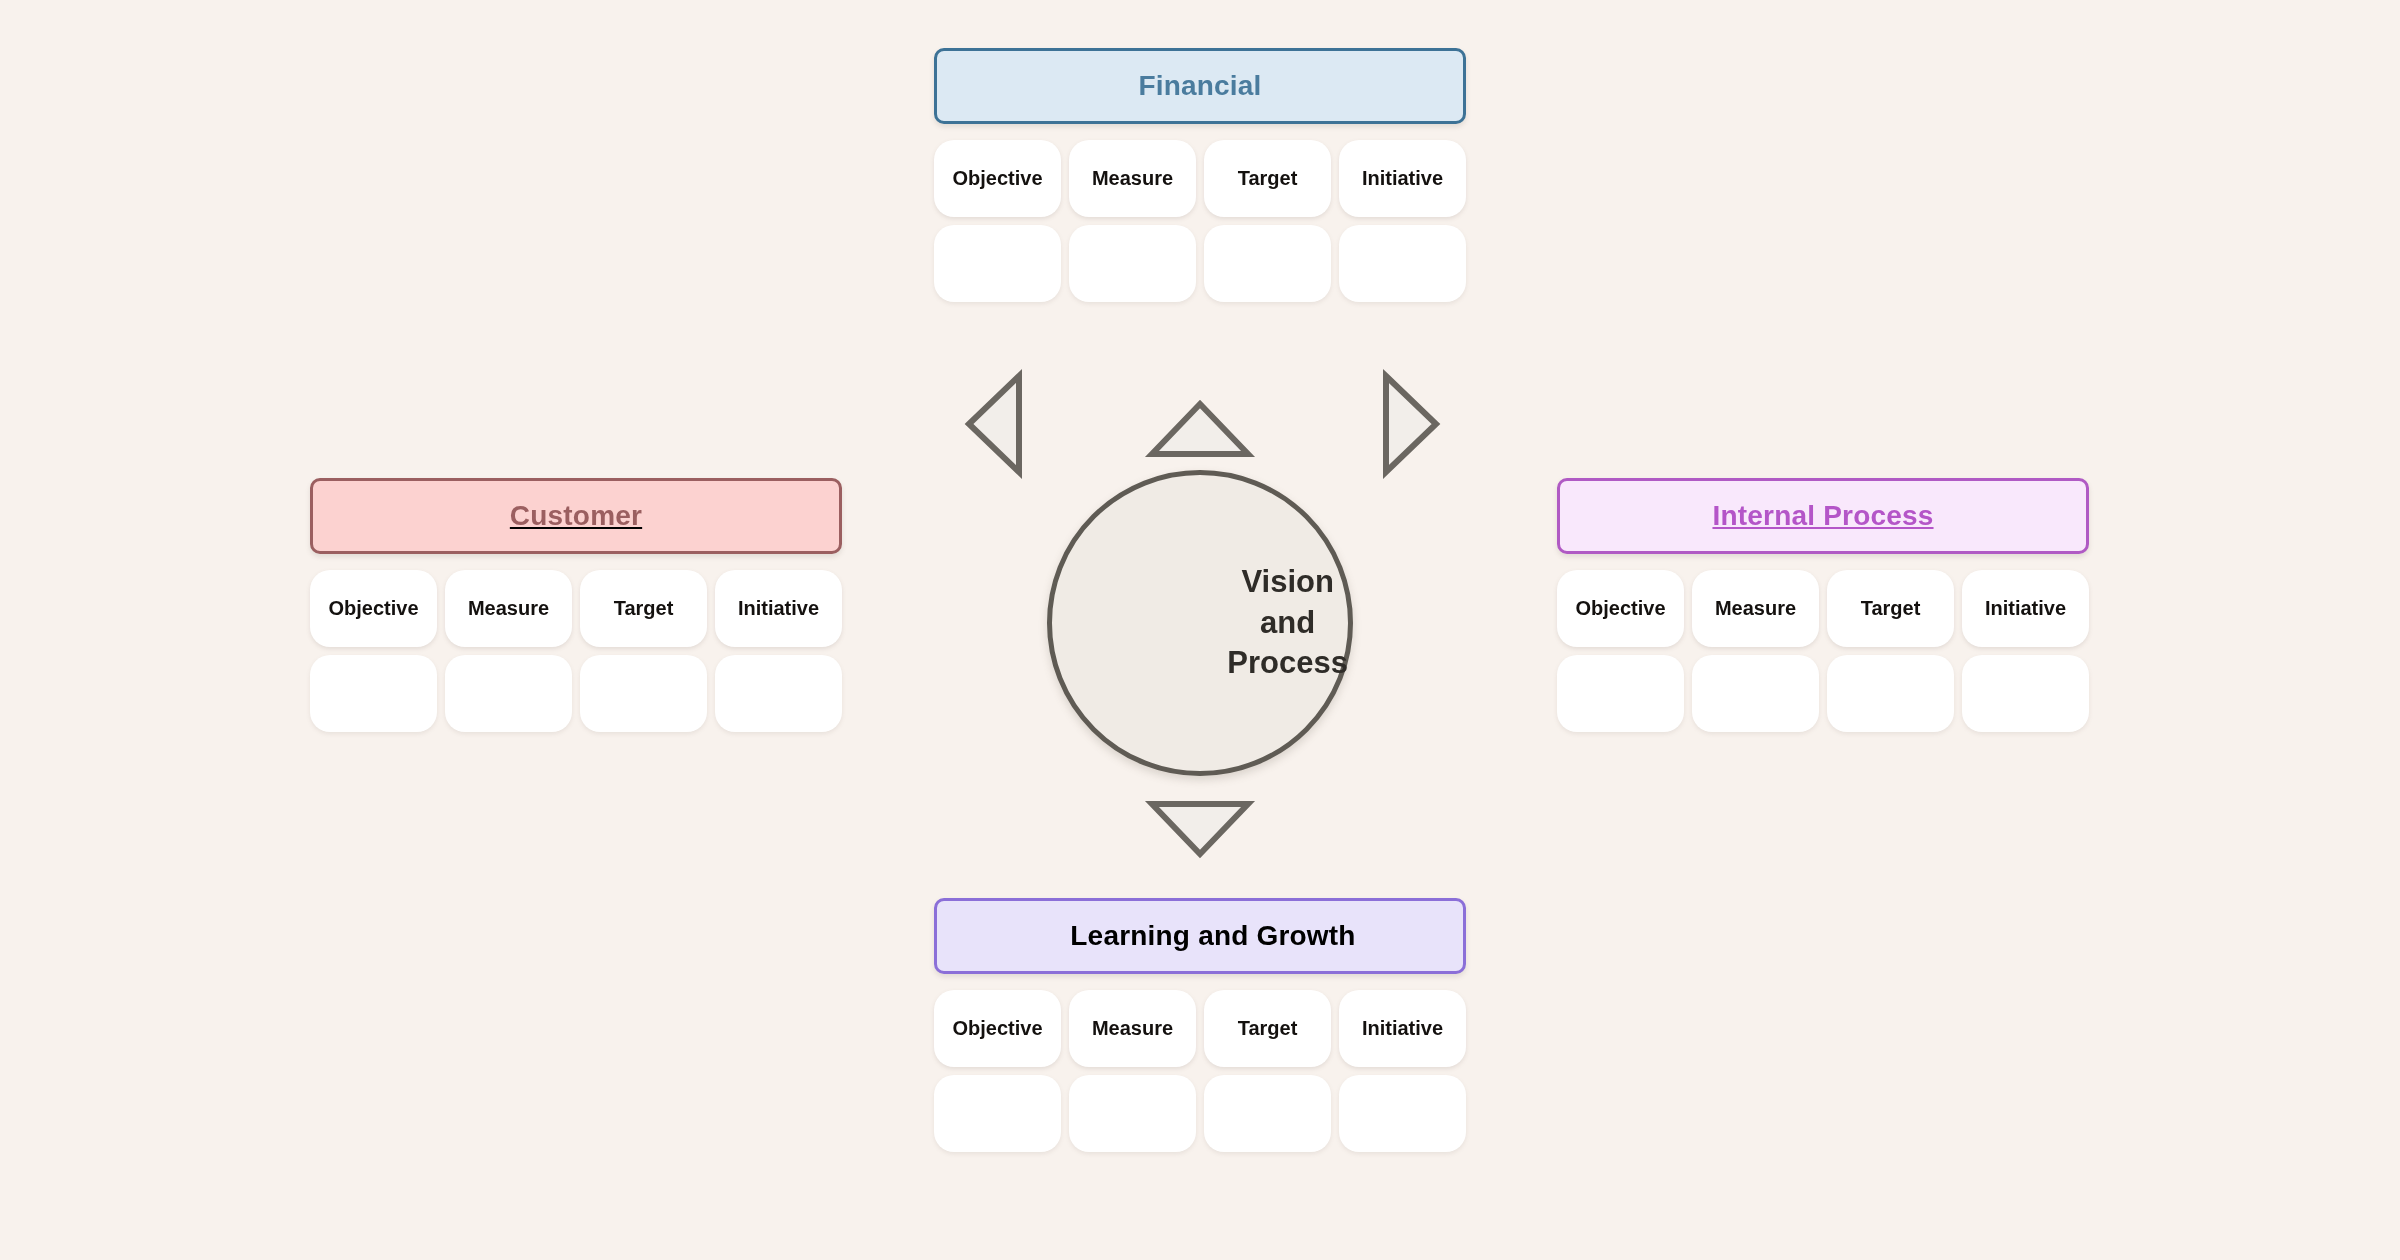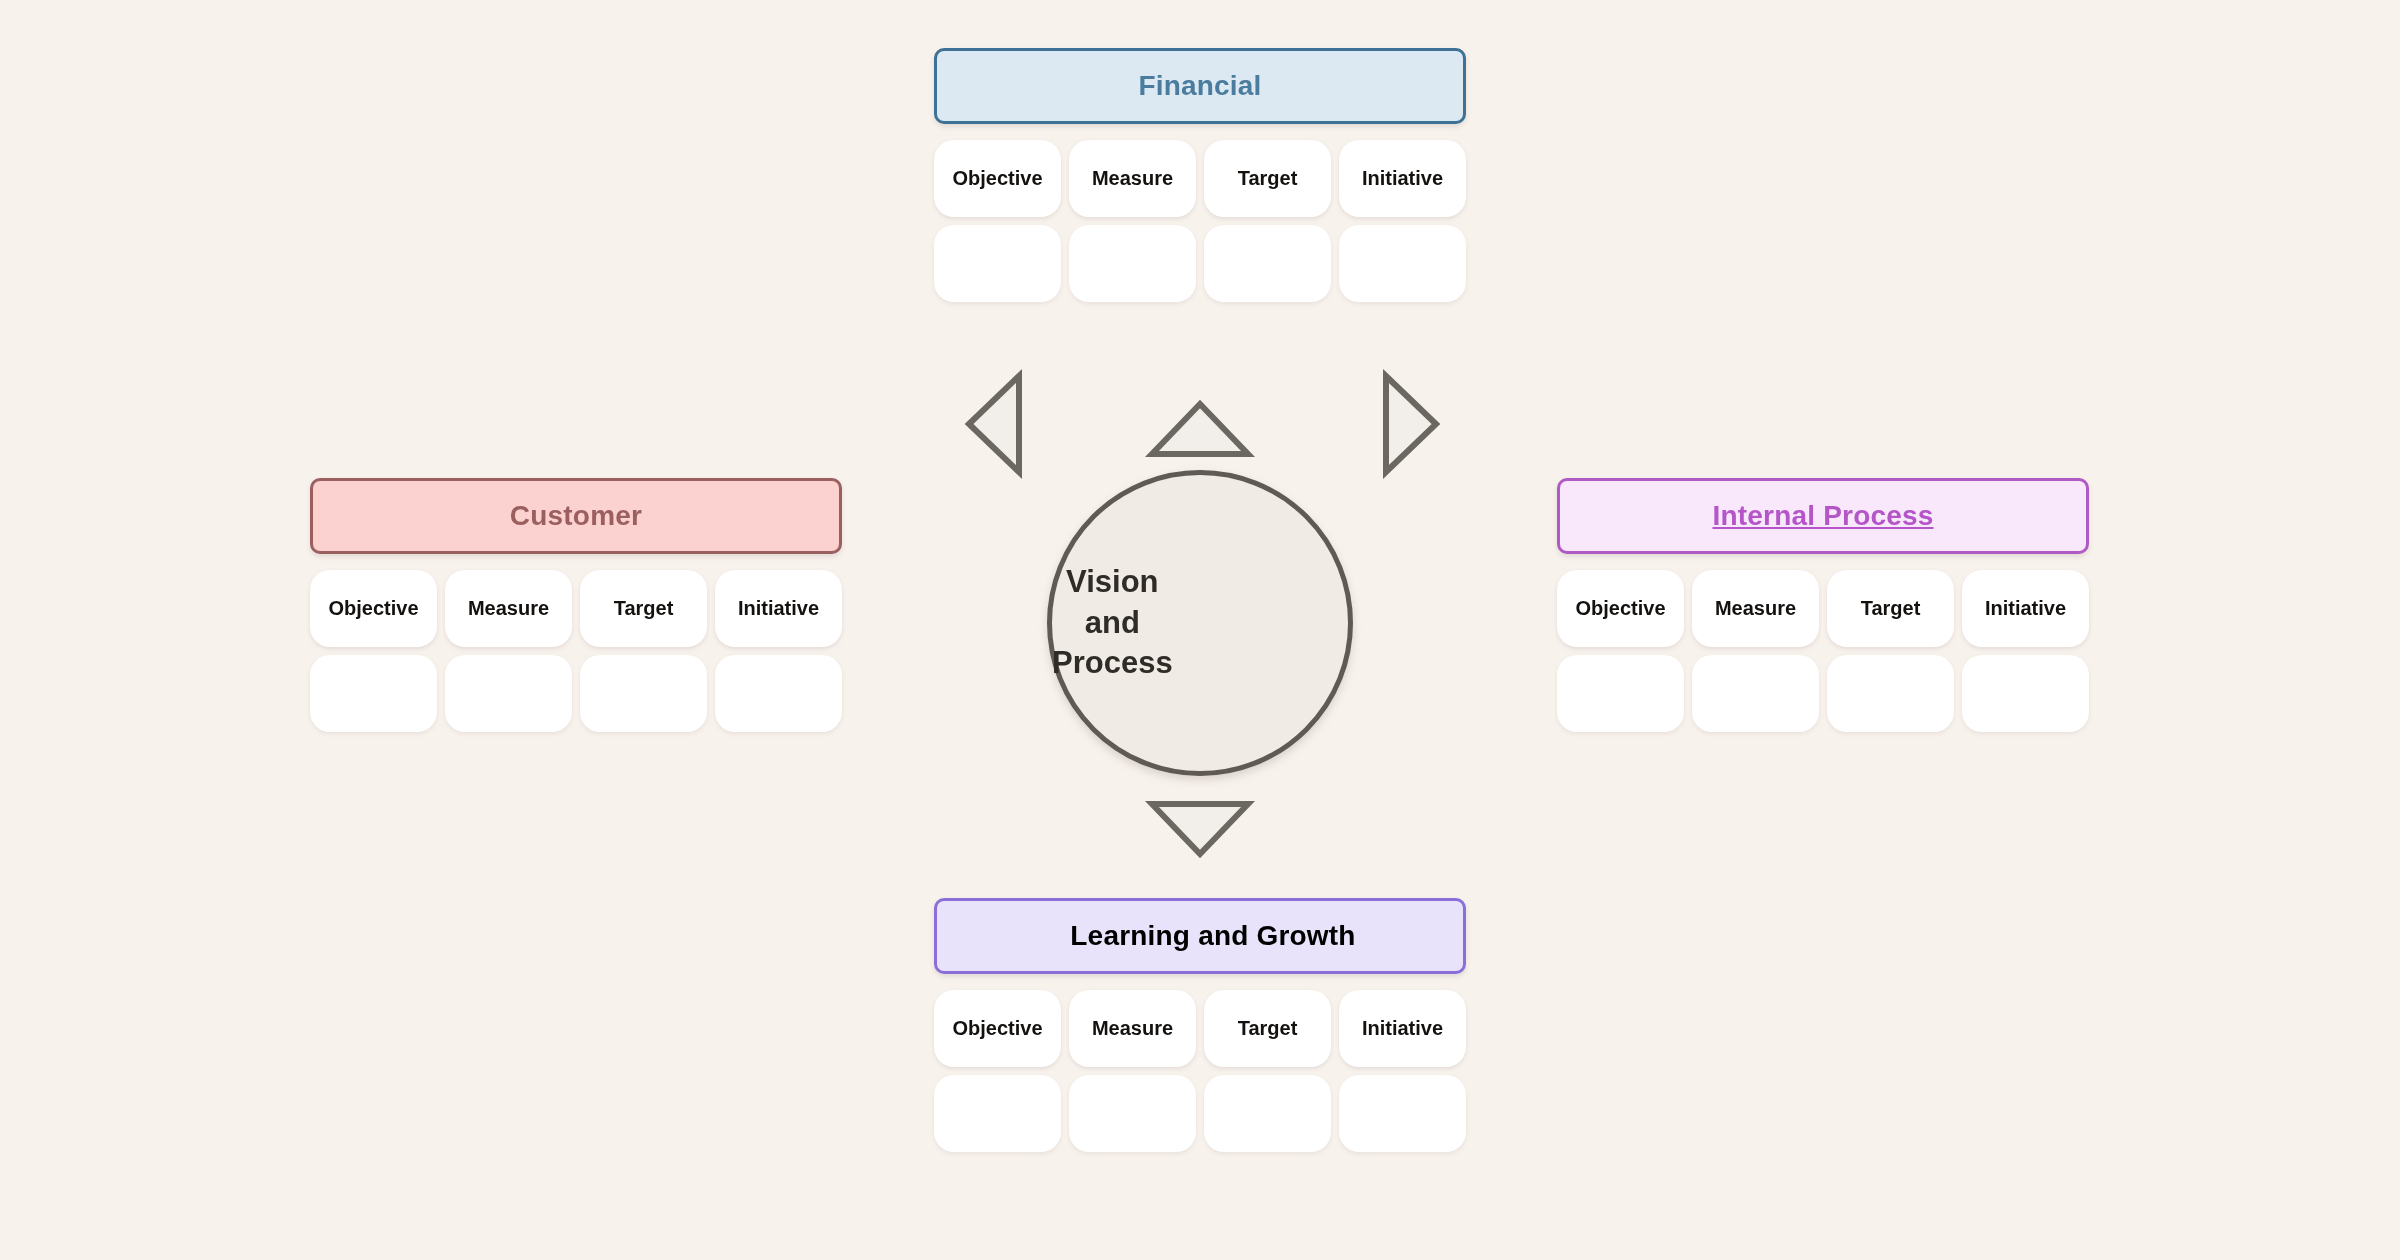--- a/index.html
+++ b/index.html
@@ -78,21 +78,21 @@
     position: absolute;
     left: 1047px;
     top: 470px;
     width: 306px;
     height: 306px;
     border-radius: 50%;
     background: #f0ebe5;
     border: 5px solid #a3a3a3;
     display: flex;
     align-items: center;
-    justify-content: flex-start;
+    justify-content: flex-end;
     box-shadow: 0 4px 9px rgba(110,98,88,0.22);
   }
 
   #center-circle .vision-text {
     font-size: 31px;
     font-weight: bold;
     color: #2f2c28;
     line-height: 1.32;
     text-align: center;
   }
@@ -143,21 +143,21 @@
       <div class="cell empty">
           <span class="cell-label"></span>
         </div>
       <div class="cell empty">
           <span class="cell-label"></span>
         </div>
     </div>
   </div>
 
   <div class="panel" id="panel-customer">
-    <div class="panel-header" style="background: rgb(252, 210, 208); border-color: rgb(155, 95, 96);">
+    <div class="panel-header" style="background: rgb(252, 210, 208); border-color: rgb(155, 95, 96); text-decoration: underline;">
       <span class="panel-header-label" style="color: rgb(155, 95, 96);">Customer</span>
     </div>
     <div class="panel-grid">
       <div class="cell">
           <span class="cell-label">Objective</span>
         </div>
       <div class="cell">
           <span class="cell-label">Measure</span>
         </div>
       <div class="cell">

